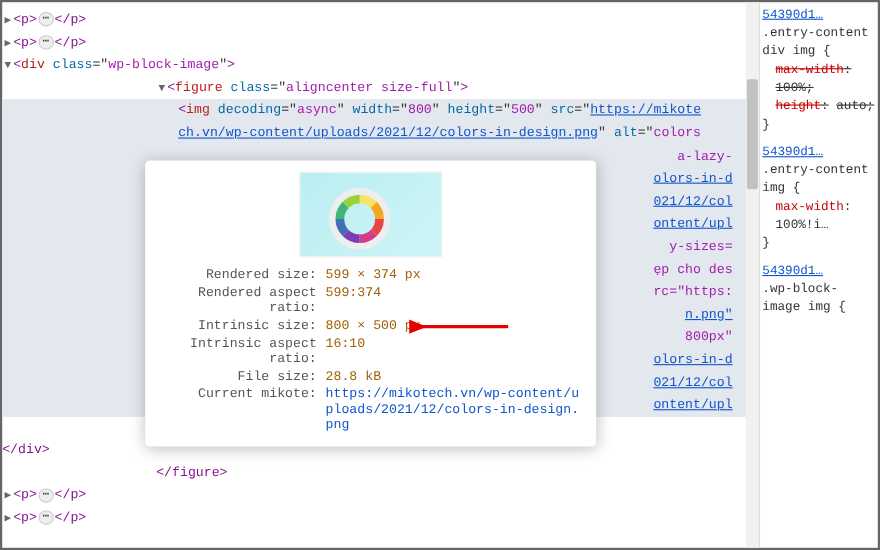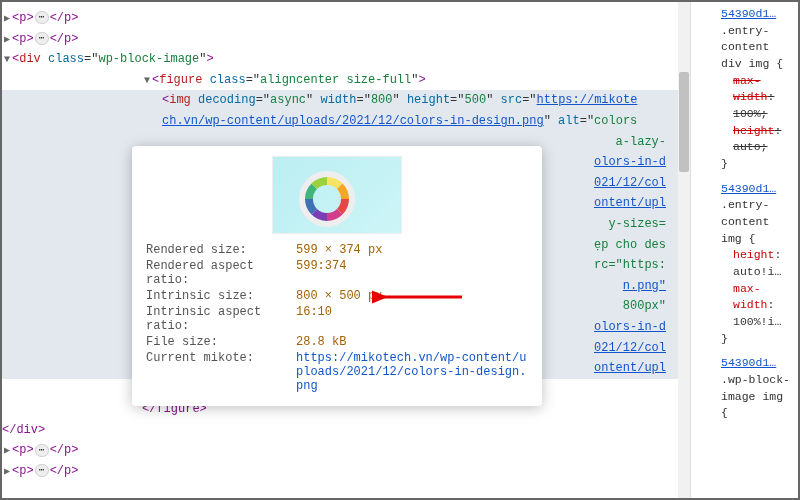--- a/index.html
+++ b/index.html
@@ -51,21 +51,21 @@
   .arrow {
     display: inline-block;
     width: 10px;
     text-align: center;
     color: #666;
     cursor: pointer;
     font-size: 10px;
   }
   .tag-name { color: #b91c1c; }
   .attr-name { color: #0369a1; }
-  .attr-val { color: #15803d; }
+  .attr-val { color: #a21caf; }
   .attr-link { color: #1155cc; text-decoration: underline; }
   .bracket { color: #881391; }
   .ellipsis {
     display: inline-block;
     background: #eee;
     border: 1px solid #ccc;
     border-radius: 8px;
     padding: 0 3px;
     font-size: 10px;
     line-height: 11px;
@@ -94,39 +94,40 @@
     position: relative;
   }
   .thumb svg { display:block; margin:4px auto; }
   .tt-row {
     display: flex;
     padding: 1px 0;
     font-size: 12px;
   }
   .tt-label {
     width: 150px;
+    text-align: right;
     padding-right: 8px;
     color: #555;
   }
   .tt-value { color: #a16207; word-break: break-all; flex:1; }
   .tt-value.link { color: #1155cc; }
   .red-arrow {
     position: absolute;
     left: 370px;
     top: 283px;
     z-index: 20;
     pointer-events: none;
   }
 
   .rule-link { color: #1155cc; text-decoration: underline; }
   .css-sel { color: #333; }
   .css-prop { color: #c80000; }
   .css-val { color: #333; text-align: center; }
   .strike { text-decoration: line-through; }
-  .rule-block { margin-bottom: 8px; margin-left: 28px; }
+  .rule-block { margin-bottom: 8px; }
   .rule-block .brace { color:#333; }
   .indent-css { padding-left: 12px; }
   .scroll-track {
     position: absolute;
     right: 0; top: 0; bottom: 0;
     width: 12px;
     background: #f1f1f1;
   }
   .scroll-thumb {
     position: absolute;
@@ -178,25 +179,25 @@
       <div class="dom-line indent-4" style="text-align:right; padding-right:0;"><span class="attr-link">n.png"</span></div>
       <div class="dom-line indent-4" style="text-align:right; padding-right:0;"><span class="attr-val"> 800px"</span></div>
       <div class="dom-line indent-4" style="text-align:right; padding-right:0;"><span class="attr-link">olors-in-d</span></div>
       <div class="dom-line indent-4" style="text-align:right; padding-right:0;"><span class="attr-link">021/12/col</span></div>
       <div class="dom-line indent-4" style="text-align:right; padding-right:0;"><span class="attr-link">ontent/upl</span></div>
     </div>
 
     <div class="dom-line indent-4">
       <span class="arrow">▶</span><span class="bracket">&lt;noscript&gt;</span><span class="ellipsis">⋯</span><span class="bracket">&lt;/noscript&gt;</span>
     </div>
+    <div class="dom-line indent-2">
+      <span class="bracket">&lt;/div&gt;</span>
+    </div>
     <div class="dom-line indent-3">
       <span class="bracket">&lt;/figure&gt;</span>
-    </div>
-    <div class="dom-line indent-2">
-      <span class="bracket">&lt;/div&gt;</span>
     </div>
     <div class="dom-line indent-2">
       <span class="arrow">▶</span><span class="bracket">&lt;p&gt;</span><span class="ellipsis">⋯</span><span class="bracket">&lt;/p&gt;</span>
     </div>
     <div class="dom-line indent-2">
       <span class="arrow">▶</span><span class="bracket">&lt;p&gt;</span><span class="ellipsis">⋯</span><span class="bracket">&lt;/p&gt;</span>
     </div>
 
     <div class="tooltip">
       <div class="thumb">
@@ -259,21 +260,20 @@
       <div><span class="rule-link">54390d1…</span></div>
       <div class="css-sel" style="word-break:break-word;">.entry-content div img {</div>
       <div class="indent-css"><span class="css-prop strike">max-width</span><span class="strike">:</span> <span class="css-val strike">100%;</span></div>
       <div class="indent-css"><span class="css-prop strike">height</span><span class="strike">:</span> <span class="css-val strike">auto;</span></div>
       <div class="brace">}</div>
     </div>
 
     <div class="rule-block">
       <div><span class="rule-link">54390d1…</span></div>
       <div class="css-sel" style="word-break:break-word;">.entry-content img {</div>
-      <div class="indent-css"><span class="css-prop">height</span>: <span class="css-val">auto!i…</span></div>
       <div class="indent-css"><span class="css-prop">max-width</span>: <span class="css-val">100%!i…</span></div>
       <div class="brace">}</div>
     </div>
 
     <div class="rule-block">
       <div><span class="rule-link">54390d1…</span></div>
       <div class="css-sel" style="word-break:break-word;">.wp-block-image img {</div>
     </div>
   </div>
 </div>

